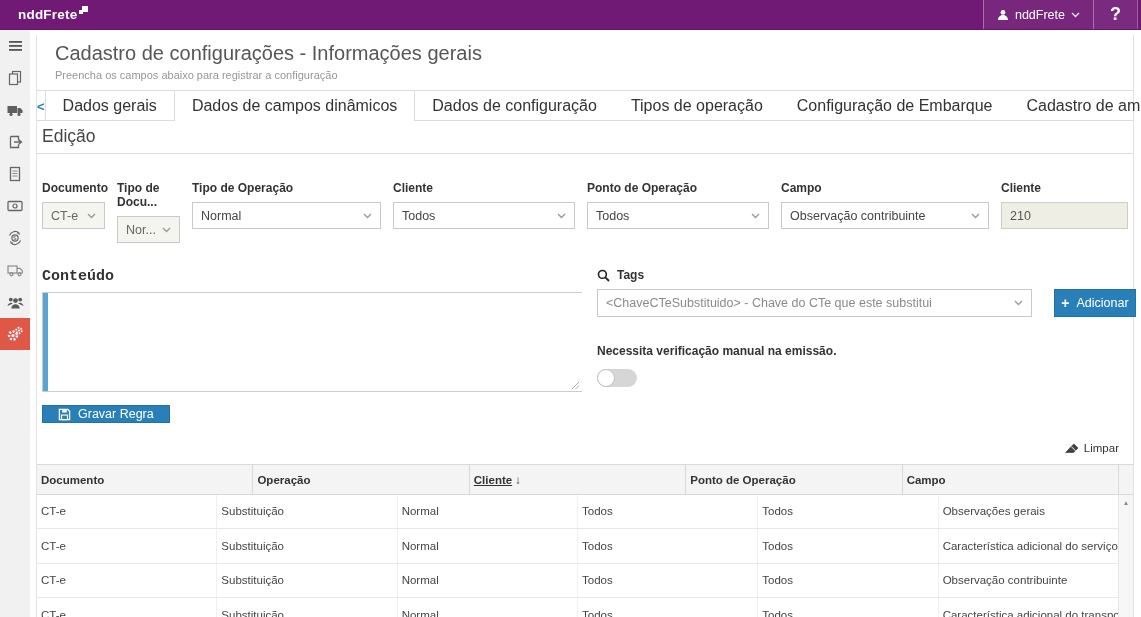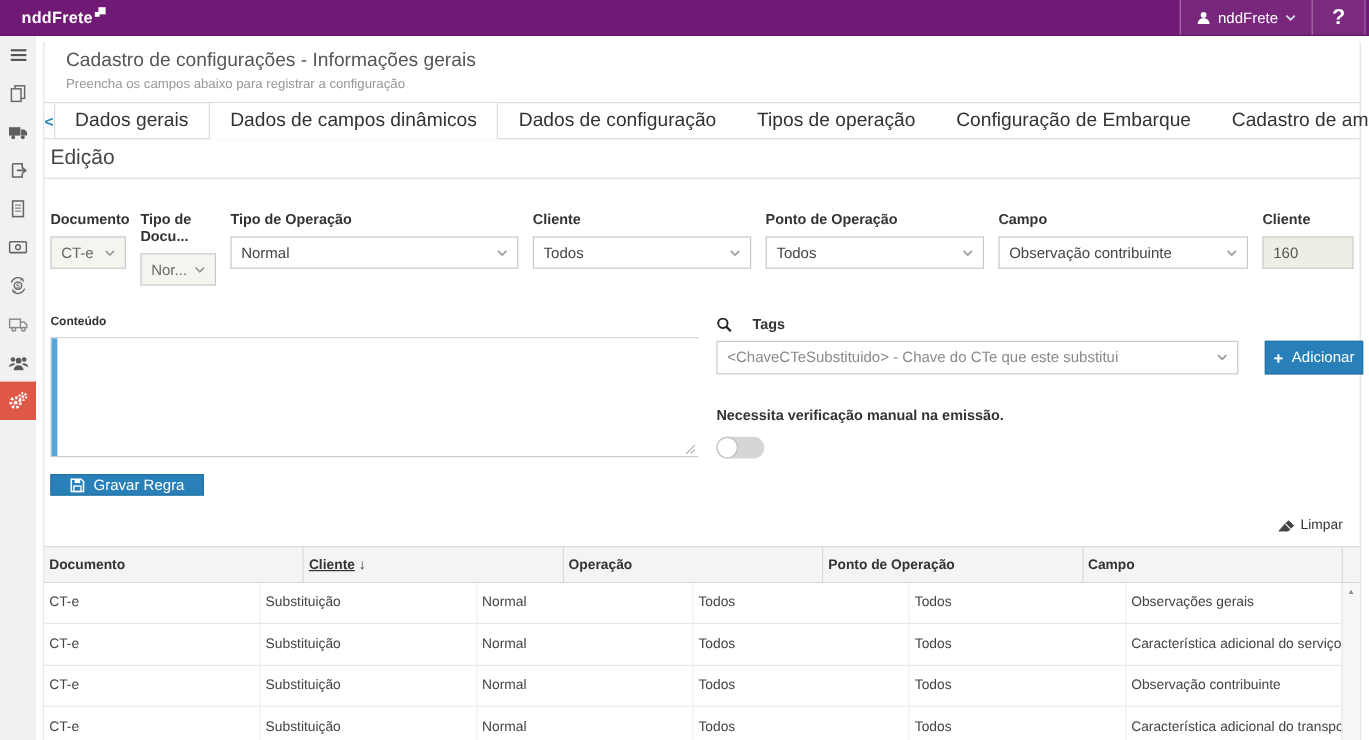--- a/index.html
+++ b/index.html
@@ -42,21 +42,21 @@
     cursor:pointer;
   }
   .side-item.active { background:#df5746; }
 
   
   .panel {
     position:absolute; top:35px; left:36px; right:7px; bottom:0;
     border-left:1px solid #e2e2e2; border-right:1px solid #e2e2e2; background:#fff;
   }
   .page-head { padding:7px 18px 9px 18px; }
-  .page-title { font-size:16px; font-weight:400; color:#565656; }
+  .page-title { font-size:20px; font-weight:400; color:#565656; }
   .page-subtitle { font-size:11px; color:#979797; margin-top:4px; }
 
   
   .tabstrip { display:flex; align-items:stretch; height:31px; border-top:1px solid #dcdcdc; position:relative; }
   .tabstrip::after { content:""; position:absolute; left:0; right:0; bottom:0; height:1px; background:#dcdcdc; }
   .tab-nav { width:22px; display:flex; align-items:center; justify-content:center;
     color:#2980b9; font-weight:bold; font-size:13px; cursor:pointer; }
   .tab-nav.prev { border-right:1px solid #dcdcdc; }
   .tab { display:flex; align-items:center; padding:0 17px; font-size:16px; color:#333;
     white-space:nowrap; cursor:pointer; position:relative; }
@@ -69,36 +69,36 @@
 
   .form-row1 { display:flex; gap:12px; margin-top:27px; }
   .field label { display:block; font-size:12px; font-weight:bold; color:#333; margin-bottom:7px; }
   .control {
     height:27px; border:1px solid #c9c9c9; background:#fff; display:flex;
     align-items:center; padding:0 8px; font-size:12.5px; color:#444; cursor:pointer;
   }
   .control .val { flex:1; overflow:hidden; white-space:nowrap; }
   .control.dim { background:#f5f5f0; color:#666; }
   .input-ro { background:#eeeee4; border:1px solid #ccc; color:#555; cursor:default; }
-  .w-doc { width:63px; } .w-tipodoc { width:63px; } .w-tipoop { width:240px; }
+  .w-doc { width:63px; } .w-tipodoc { width:63px; } .w-tipoop { width:189px; }
   .w-cli { width:182px; } .w-ponto { width:182px; } .w-campo { width:208px; }
   .f-lim { flex:1; }
 
   .form-row2 { display:flex; margin-top:25px; }
   .col-left { width:540px; }
   .col-right { flex:1; margin-left:15px; }
   .textarea-wrap { position:relative; width:540px; height:100px; border:1px solid #ccc; background:#fff; }
   .textarea-accent { position:absolute; left:0; top:0; bottom:0; width:5px; background:#58a6d8; }
   .textarea-wrap textarea {
     position:absolute; left:5px; top:0; right:0; bottom:0; width:535px; height:98px;
     border:none; outline:none; resize:none; font-family:"Liberation Sans",sans-serif; font-size:12px;
   }
   .resize-grip { position:absolute; right:1px; bottom:1px; }
 
-  .tags-label-row { display:flex; align-items:center; gap:17px; margin-bottom:7px; }
+  .tags-label-row { display:flex; align-items:center; gap:7px; margin-bottom:7px; }
   .tags-label-row span { font-size:12px; font-weight:bold; color:#333; }
   .tags-row { display:flex; align-items:center; }
   .tags-select { width:435px; height:28px; }
   .tags-select .val { color:#8a8a8a; }
   .btn-blue {
     background:#2980b9; color:#fff; border:1px solid #2472a4; font-size:12.5px;
     display:inline-flex; align-items:center; justify-content:center; gap:7px;
     cursor:pointer; font-family:"Liberation Sans",sans-serif;
   }
   .btn-add { height:28px; width:82px; margin-left:22px; }
@@ -348,29 +348,29 @@
             <span>
                 <svg width="9" height="6" viewBox="0 0 9 6">
                   <path d="M1 1 L4.5 4.5 L8 1" stroke="#9a9a9a" stroke-width="1.4" fill="none"></path>
                 </svg>
               </span>
           </div>
         </div>
         <div class="field f-lim">
           <label>Cliente</label>
           <div class="control input-ro">
-            <span class="val">160</span>
+            <span class="val">210</span>
           </div>
         </div>
       </div>
 
       
       <div class="form-row2">
         <div class="col-left">
-          <label style="display:block; font-size:10px; font-weight:bold; color:#333; margin-bottom:7px;">Conteúdo</label>
+          <label style="display:block; font-size:15px; font-weight:bold; color:#333; margin-bottom:7px;font-family:Liberation Mono, monospace;">Conteúdo</label>
           <div class="textarea-wrap">
             <div class="textarea-accent"></div>
             <textarea value="" style=""></textarea>
             <span class="resize-grip">
               <svg width="9" height="9" viewBox="0 0 9 9">
                   <path d="M8 1 L1 8 M8 4.5 L4.5 8 M8 8 L8 8" stroke="#aaa" stroke-width="1"></path>
                 </svg>
             </span>
           </div>
         </div>
@@ -426,25 +426,25 @@
               </svg>
           </span>
           <span>Limpar</span>
         </span>
       </div>
     </div>
 
     <div class="grid">
       <div class="grid-head">
         <div class="gh-cell">Documento</div>
+        <div class="gh-cell">Operação</div>
         <div class="gh-cell sorted">
           <span class="sort-name">Cliente</span>
           <span style="font-weight:normal;"> ↓</span>
         </div>
-        <div class="gh-cell">Operação</div>
         <div class="gh-cell">Ponto de Operação</div>
         <div class="gh-cell">Campo</div>
         <div class="gh-spacer"></div>
       </div>
       <div class="grid-body">
         <div class="grid-rows">
           <div class="grid-row">
             <div class="gr-cell">CT-e</div>
             <div class="gr-cell">Substituição</div>
             <div class="gr-cell">Normal</div>

